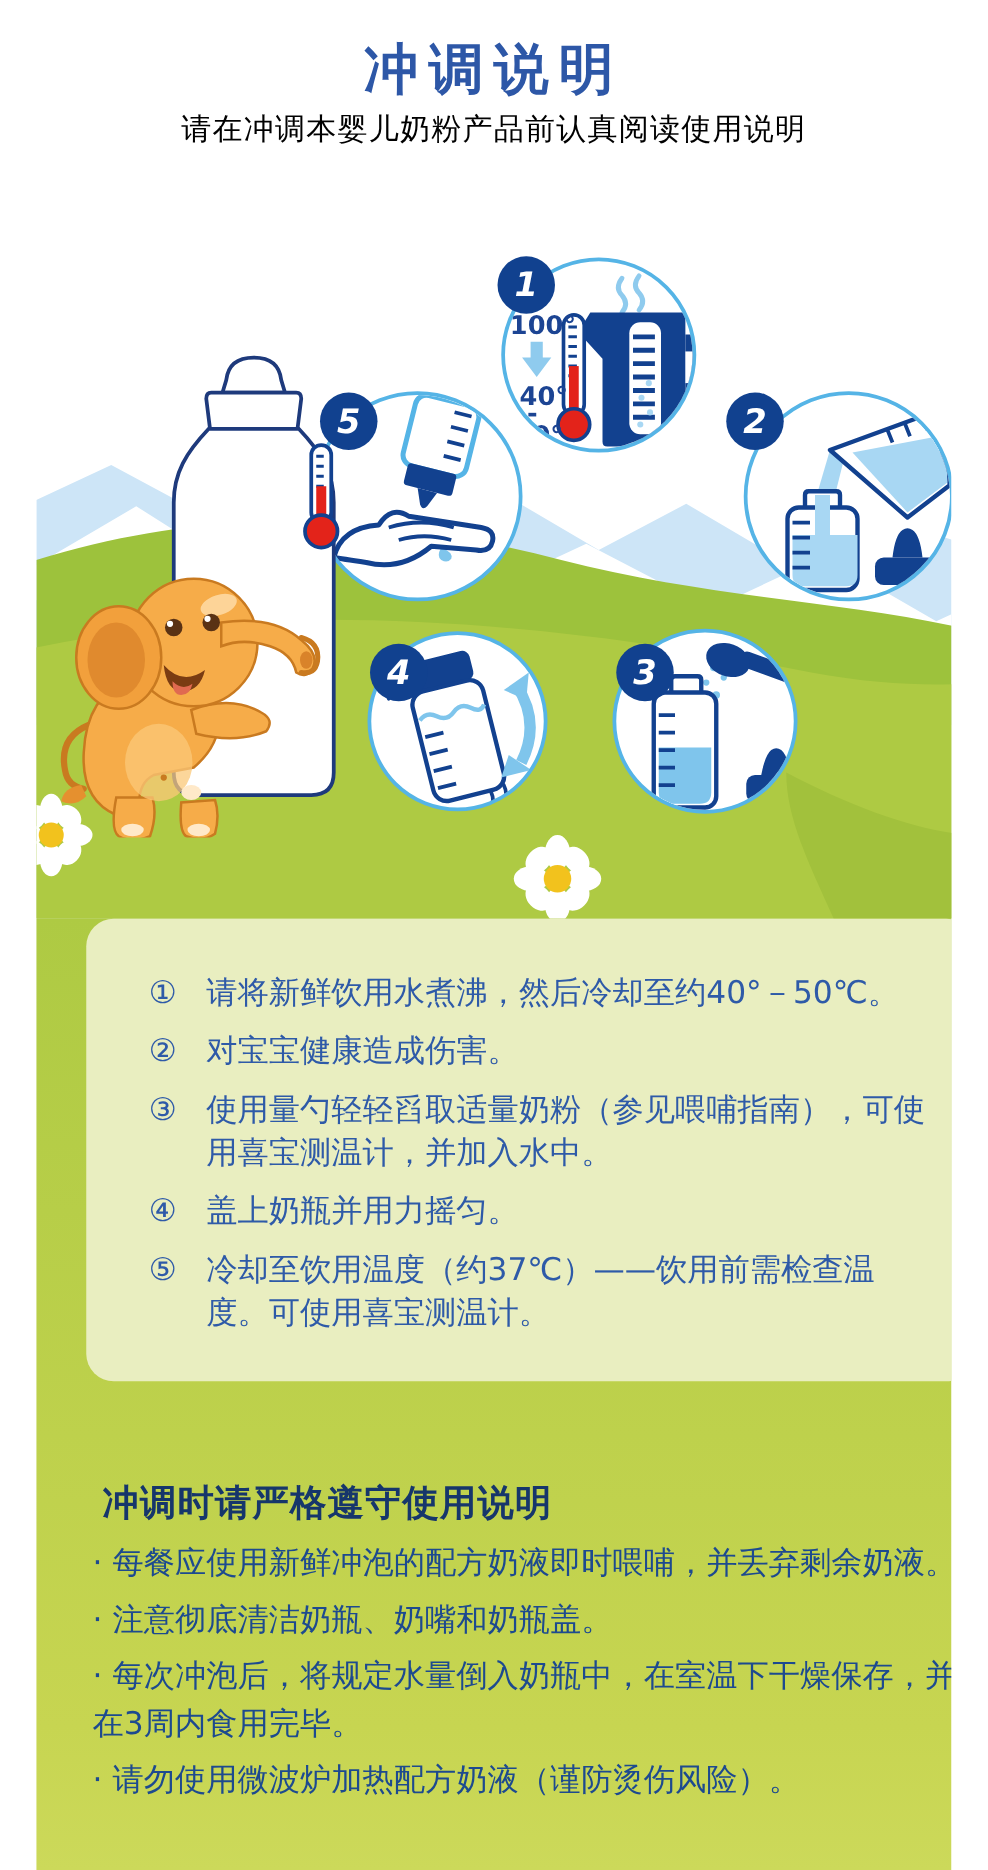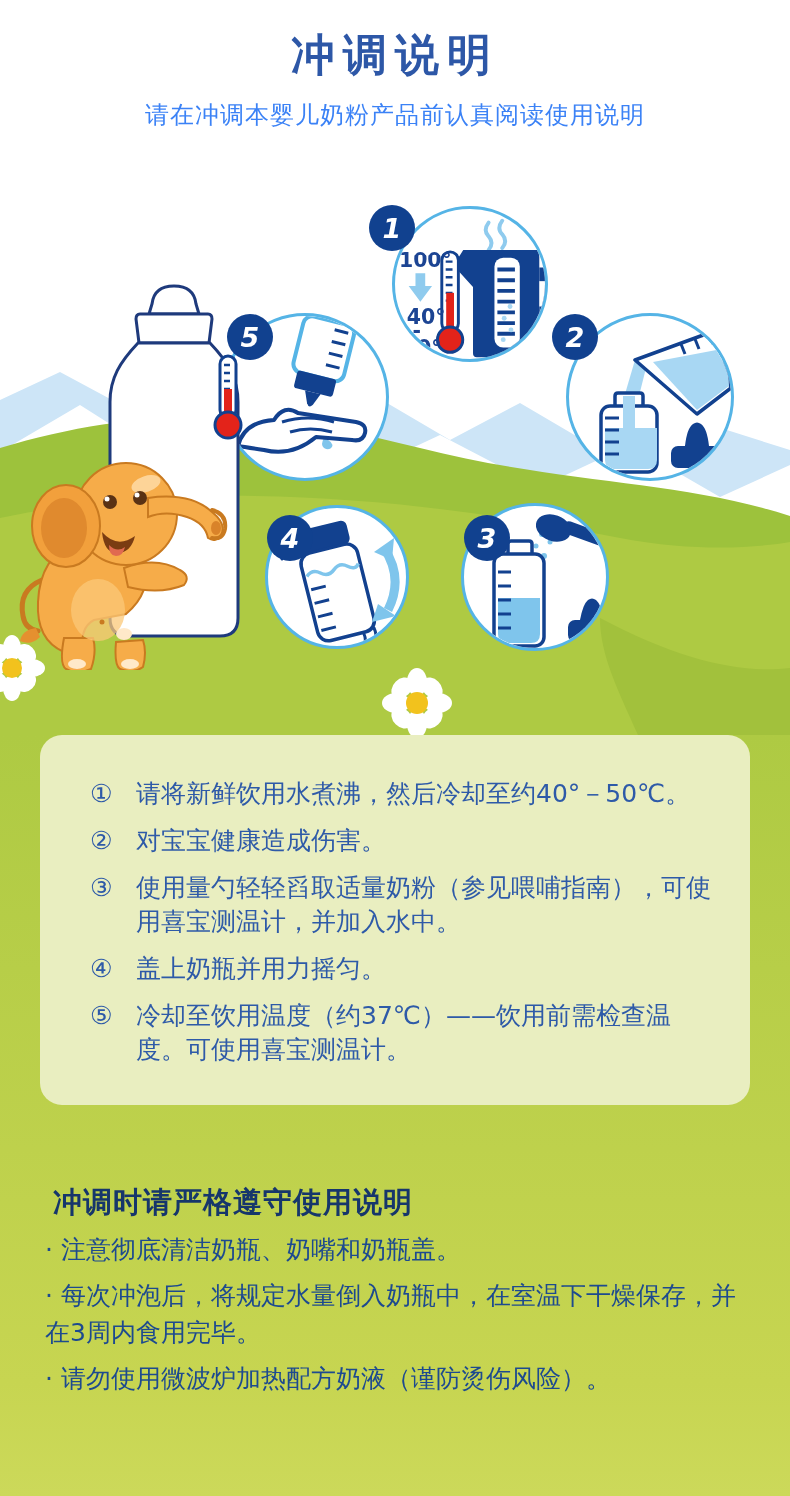--- a/index.html
+++ b/index.html
@@ -1,22 +1,22 @@
 <!DOCTYPE html>
 <html><head>
 <meta charset="utf-8">
 <style>
   html,body{margin:0;padding:0;}
   body{font-family:"DejaVu Sans","Liberation Sans",sans-serif;}
-  .page{position:relative;width:790px;height:1496px;margin:0 auto;background:#ffffff;overflow:hidden;}
+  .page{position:relative;width:732px;height:1496px;margin:0 auto;background:#ffffff;overflow:hidden;}
 
   
   .header{position:relative;text-align:center;height:150px;}
   .title{margin:0;padding-top:26px;font-size:44px;font-weight:700;letter-spacing:8px;color:#2d57a7;}
-  .subtitle{margin:14px 0 0 0;font-size:24px;letter-spacing:1px;color:#3b82f6;}
+  .subtitle{margin:2px 0 0 0;font-size:24px;letter-spacing:1px;color:#000000;}
 
   
   .scene{position:relative;width:790px;height:585px;}
   .scene svg{display:block;}
   .bg{position:absolute;left:0;top:0;}
 
   .disc{position:absolute;background:#fff;border:3px solid #55b4e6;border-radius:50%;box-sizing:border-box;overflow:hidden;}
   .badge{position:absolute;width:46px;height:46px;border-radius:50%;background:#11418f;color:#fff;
          display:flex;align-items:center;justify-content:center;font-size:27px;font-weight:700;font-style:italic;z-index:6;}
   .abs{position:absolute;}
@@ -78,21 +78,21 @@
             <ellipse cx="-15" cy="-15" rx="12" ry="9" transform="rotate(-45 -15 -15)"></ellipse>
             <ellipse cx="15" cy="-15" rx="12" ry="9" transform="rotate(45 15 -15)"></ellipse>
             <ellipse cx="-15" cy="15" rx="12" ry="9" transform="rotate(45 -15 15)"></ellipse>
             <ellipse cx="15" cy="15" rx="12" ry="9" transform="rotate(-45 15 15)"></ellipse>
           </g>
           <circle cx="0" cy="0" r="11" fill="#f2c21d"></circle>
         </g>
       </g>
     </svg>
 
-    <div class="disc" style="left:392px;top:56px;width:156px;height:156px;">
+    <div class="disc" style="left:372px;top:56px;width:156px;height:156px;">
       <svg width="156" height="156" viewBox="0 0 160 160">
         <path d="M96,14 q-6,8 0,14 q6,7 0,14" stroke="#8fcbee" stroke-width="4" fill="none" stroke-linecap="round"></path>
         <path d="M110,12 q-6,8 0,14 q6,7 0,14" stroke="#8fcbee" stroke-width="4" fill="none" stroke-linecap="round"></path>
         <path d="M70,42 L148,42 L148,148 Q148,152 144,152 L84,152 Q80,152 80,148 L80,80 L60,58 Z" fill="#12418f"></path>
         <path d="M148,60 h8 q8,0 8,9 v36 q0,9 -8,9 h-8 z" fill="#12418f"></path>
         <rect x="148" y="74" width="9" height="26" fill="#ffffff"></rect>
         <rect x="102" y="50" width="26" height="92" rx="9" fill="#ffffff"></rect>
         <path d="M105,62 h18 M105,73 h18 M105,84 h18 M105,95 h18 M105,106 h18 M105,117 h18 M105,128 h18" stroke="#12418f" stroke-width="4"></path>
         <circle cx="118" cy="100" r="2.5" fill="#a8d7f3"></circle>
           <circle cx="112" cy="112" r="2.5" fill="#a8d7f3"></circle>
@@ -260,20 +260,23 @@
       </div>
       <div class="inst-item">
         <span class="inst-num">⑤</span>
         <span class="inst-text">冷却至饮用温度（约37℃）——饮用前需检查温度。可使用喜宝测温计。</span>
       </div>
     </div>
 
     <div class="warning">
       <h2 class="warn-heading">冲调时请严格遵守使用说明</h2>
       <p class="bullet">
+        <span class="dot">·</span><span>每餐应使用新鲜冲泡的配方奶液即时喂哺，并丢弃剩余奶液。</span>
+      </p>
+      <p class="bullet">
         <span class="dot">·</span><span>注意彻底清洁奶瓶、奶嘴和奶瓶盖。</span>
       </p>
       <p class="bullet">
         <span class="dot">·</span><span>每次冲泡后，将规定水量倒入奶瓶中，在室温下干燥保存，并在3周内食用完毕。</span>
       </p>
       <p class="bullet">
         <span class="dot">·</span><span>请勿使用微波炉加热配方奶液（谨防烫伤风险）。</span>
       </p>
     </div>
   </div>

